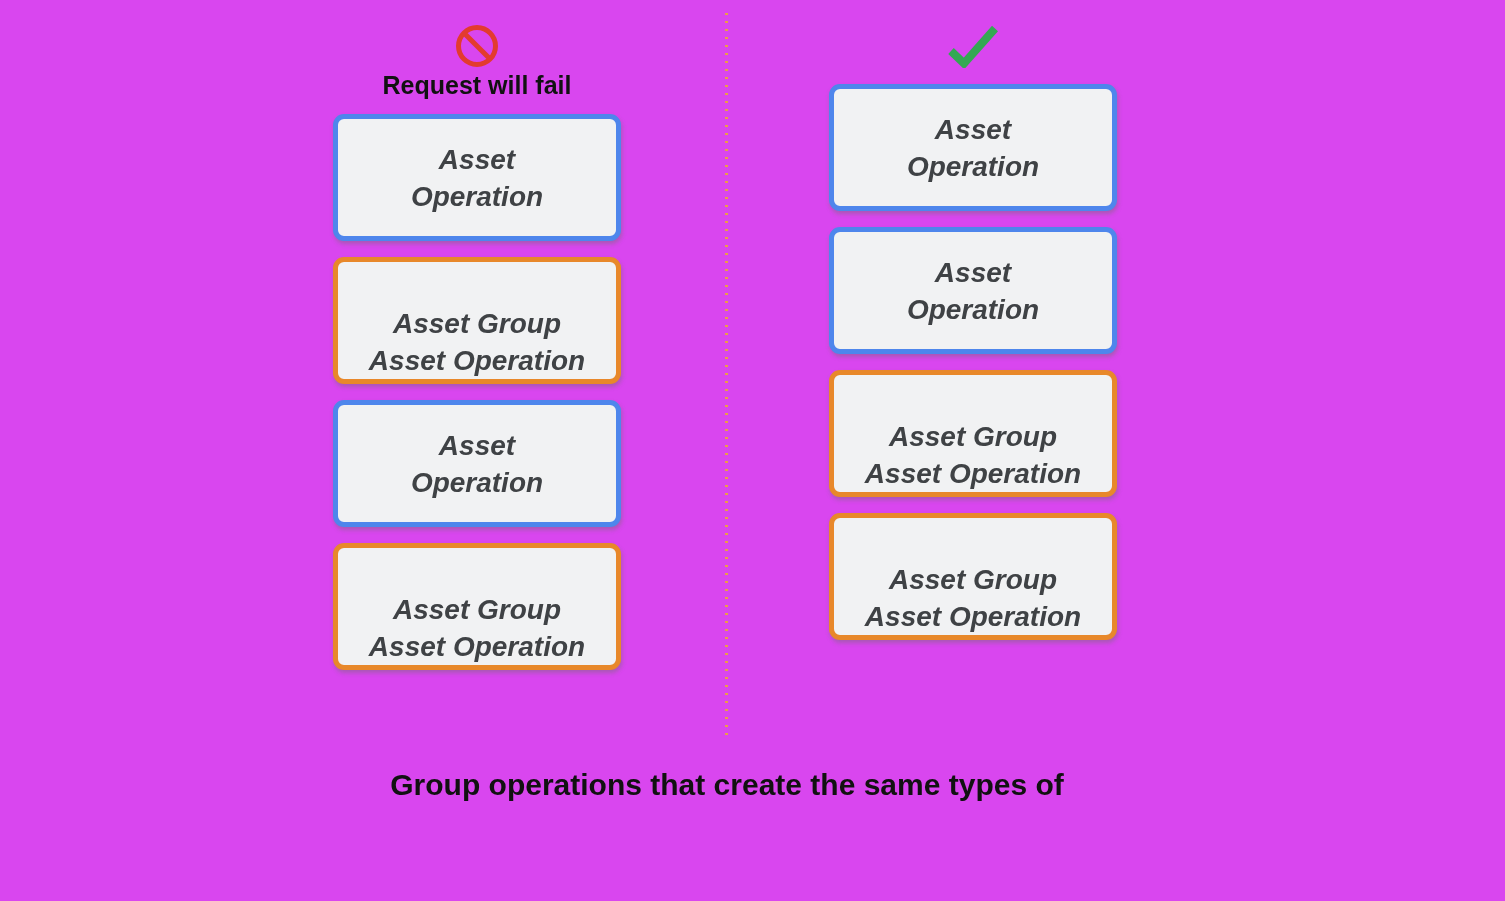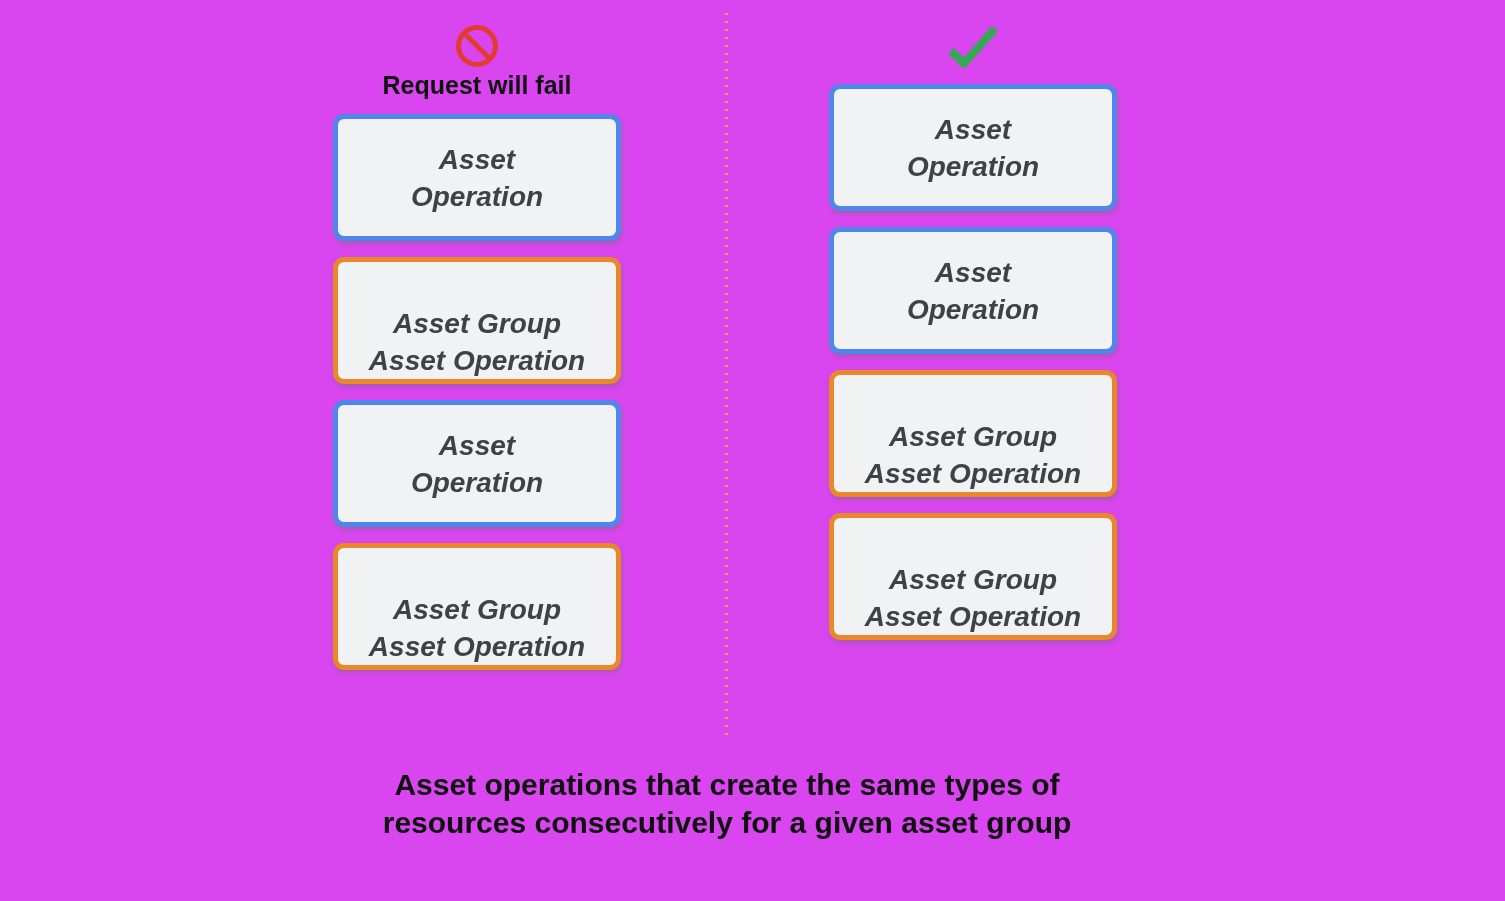--- a/index.html
+++ b/index.html
@@ -157,17 +157,16 @@
     </div>
     <div class="box asset-group-asset-operation">
       <div class="box-label">
         <span>Asset Group</span>
         <span>Asset Operation</span>
       </div>
     </div>
   </div>
 
   <div class="caption">
-    <span>Asset operations that create the same types of</span>
-    <span>resources consecutively for a given asset group</span>
+    <span>Group operations that create the same types of</span>
   </div>
 
 </div>
 
 </body></html>

